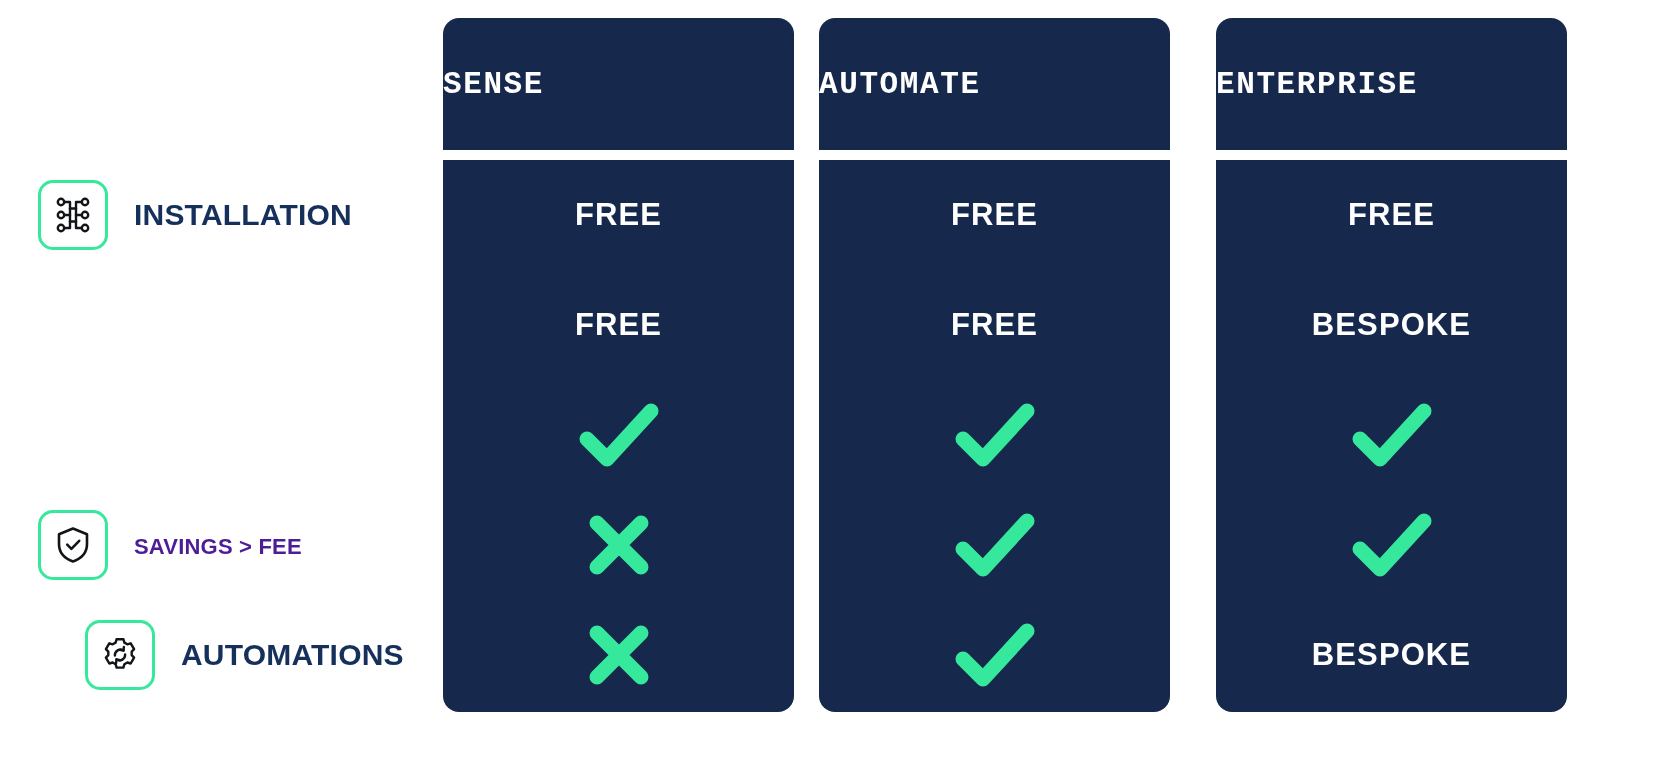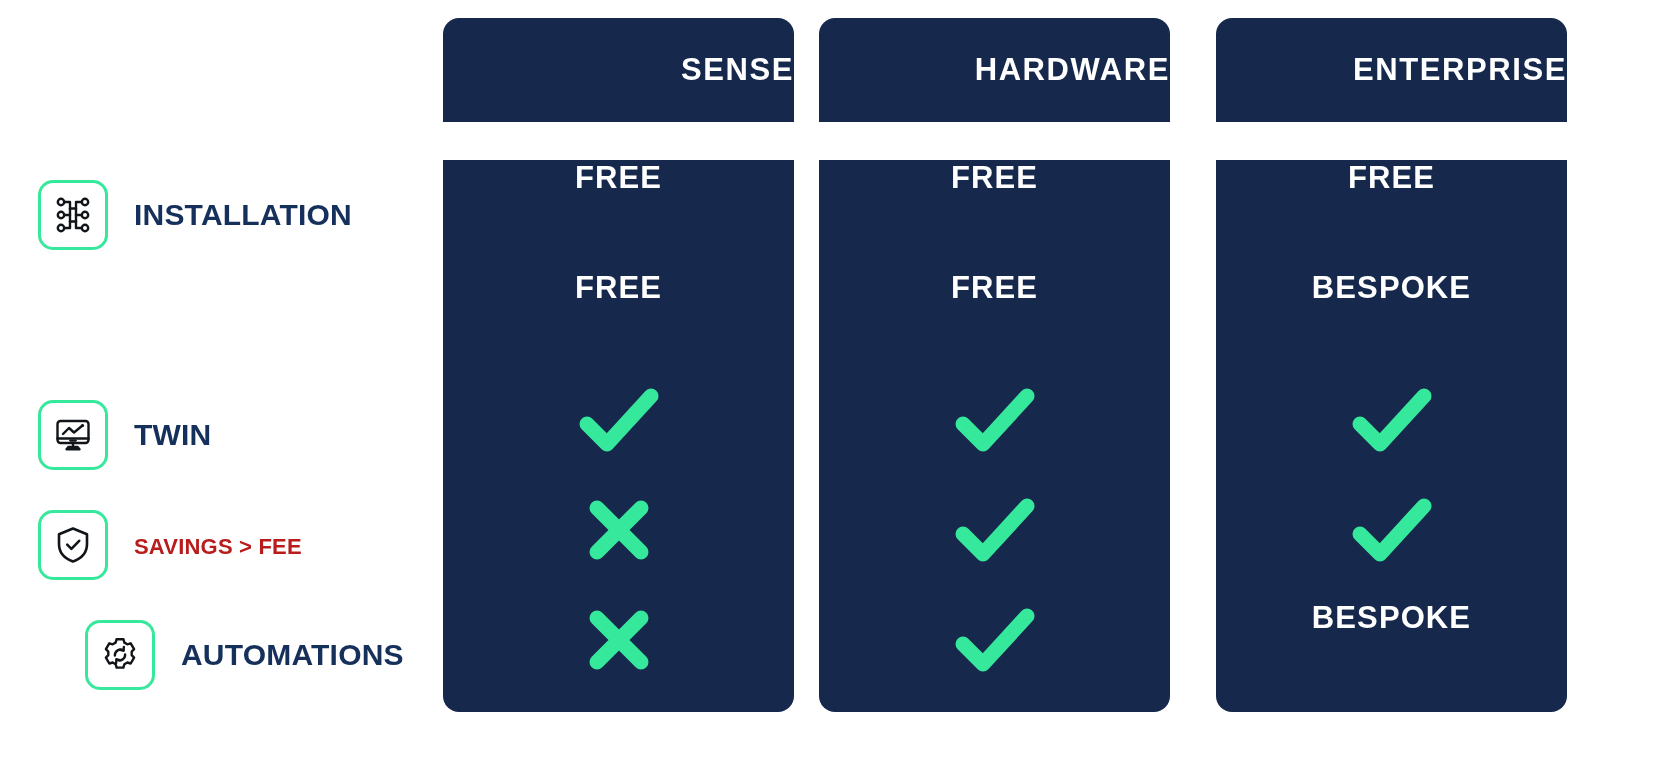--- a/index.html
+++ b/index.html
@@ -40,50 +40,51 @@
   }
   .icon-box svg{display:block;}
 
   .feat-text{display:flex;flex-direction:column;justify-content:center;}
   .feat-title{
     font-size:30px;font-weight:bold;letter-spacing:.2px;
     color:#16305c;line-height:1.04;white-space:nowrap;
   }
   .feat-sub{
     font-size:22px;font-weight:bold;letter-spacing:.2px;
-    color:#b91c1c;line-height:1.18;margin-top:4px;white-space:nowrap;
+    color:#4c1d95;line-height:1.18;margin-top:4px;white-space:nowrap;
   }
 
   
   .col{position:absolute;width:351px;}
   .col.c0{left:443px;}
   .col.c1{left:819px;}
   .col.c2{left:1196px;}
 
   .col-head{
-    position:absolute;top:18px;height:104px;width:100%;
+    position:absolute;top:18px;height:132px;width:100%;
     background:#16294d;
     border-radius:16px 16px 0 0;
-    display:flex;align-items:center;justify-content:flex-end;
+    display:flex;align-items:center;justify-content:flex-start;
     box-sizing:border-box;
+    font-family:Liberation Mono, monospace;
   }
   .col-head .ttl{
     color:#ffffff;font-size:31px;font-weight:bold;
     letter-spacing:1.6px;white-space:nowrap;
   }
 
   .col-body{
     position:absolute;top:160px;height:552px;width:100%;
     background:#16294d;
     border-radius:0 0 16px 16px;
     box-sizing:border-box;
   }
   .cell{
     position:absolute;left:0;width:100%;height:110px;
-    display:flex;align-items:flex-start;justify-content:center;
+    display:flex;align-items:center;justify-content:center;
   }
   .cell.r0{top:0px;}
   .cell.r1{top:110px;}
   .cell.r2{top:220px;}
   .cell.r3{top:330px;}
   .cell.r4{top:440px;}
 
   .cell .txt{
     color:#ffffff;font-size:31px;font-weight:bold;
     letter-spacing:1.1px;white-space:nowrap;
@@ -118,36 +119,20 @@
           <path d="M18 14.5 H24"></path>
             <path d="M18 27.5 H24"></path>
         </svg>
       </div>
       <div class="feat-text">
         <span class="feat-title">INSTALLATION</span>
       </div>
     </div>
 
 
-    <div class="feat-row r2">
-      <div class="icon-box">
-        <svg width="42" height="42" viewBox="0 0 42 42" fill="none" stroke="#111418" stroke-width="2.4" stroke-linecap="round" stroke-linejoin="round">
-          <rect x="5.5" y="7" width="31" height="22" rx="3"></rect>
-          <path d="M5.5 24.5 H36.5"></path>
-          <path d="M11 20 L17 14 L22 18.5 L30.5 11.5"></path>
-          <circle cx="30.5" cy="11.5" r="1.6" fill="#111418" stroke="none"></circle>
-          <path d="M18.4 26.6 H23.6"></path>
-          <path d="M21 29 V33"></path>
-          <path d="M14.5 35.2 H27.5 L25.6 33 H16.4 Z"></path>
-        </svg>
-      </div>
-      <div class="feat-text">
-        <span class="feat-title">TWIN</span>
-      </div>
-    </div>
 
     <div class="feat-row r3">
       <div class="icon-box">
         <svg width="42" height="42" viewBox="0 0 42 42" fill="none" stroke="#111418" stroke-width="2.6" stroke-linecap="round" stroke-linejoin="round">
           <path d="M21 4.5 L35 10.2 V20 c0 8.6 -5.9 14.6 -14 17.4 C12.9 34.6 7 28.6 7 20 V10.2 Z"></path>
           <path d="M15.2 20.6 L19.4 24.8 L27.2 16.8"></path>
         </svg>
       </div>
       <div class="feat-text">
         <span class="feat-sub">SAVINGS &gt; FEE</span>
@@ -199,21 +184,21 @@
       <div class="cell r4">
         <svg width="80" height="80" viewBox="0 0 80 80">
           <path d="M18 18 L62 62 M62 18 L18 62" fill="none" stroke="#35e89b" stroke-width="15" stroke-linecap="round"></path>
         </svg>
       </div>
     </div>
   </div>
 
   <div class="col c1">
     <div class="col-head">
-      <span class="ttl">HARDWARE</span>
+      <span class="ttl">AUTOMATE</span>
     </div>
     <div class="col-body">
 
       <div class="cell r0">
         <span class="txt">FREE</span>
       </div>
 
       <div class="cell r1">
         <span class="txt">FREE</span>
       </div>

